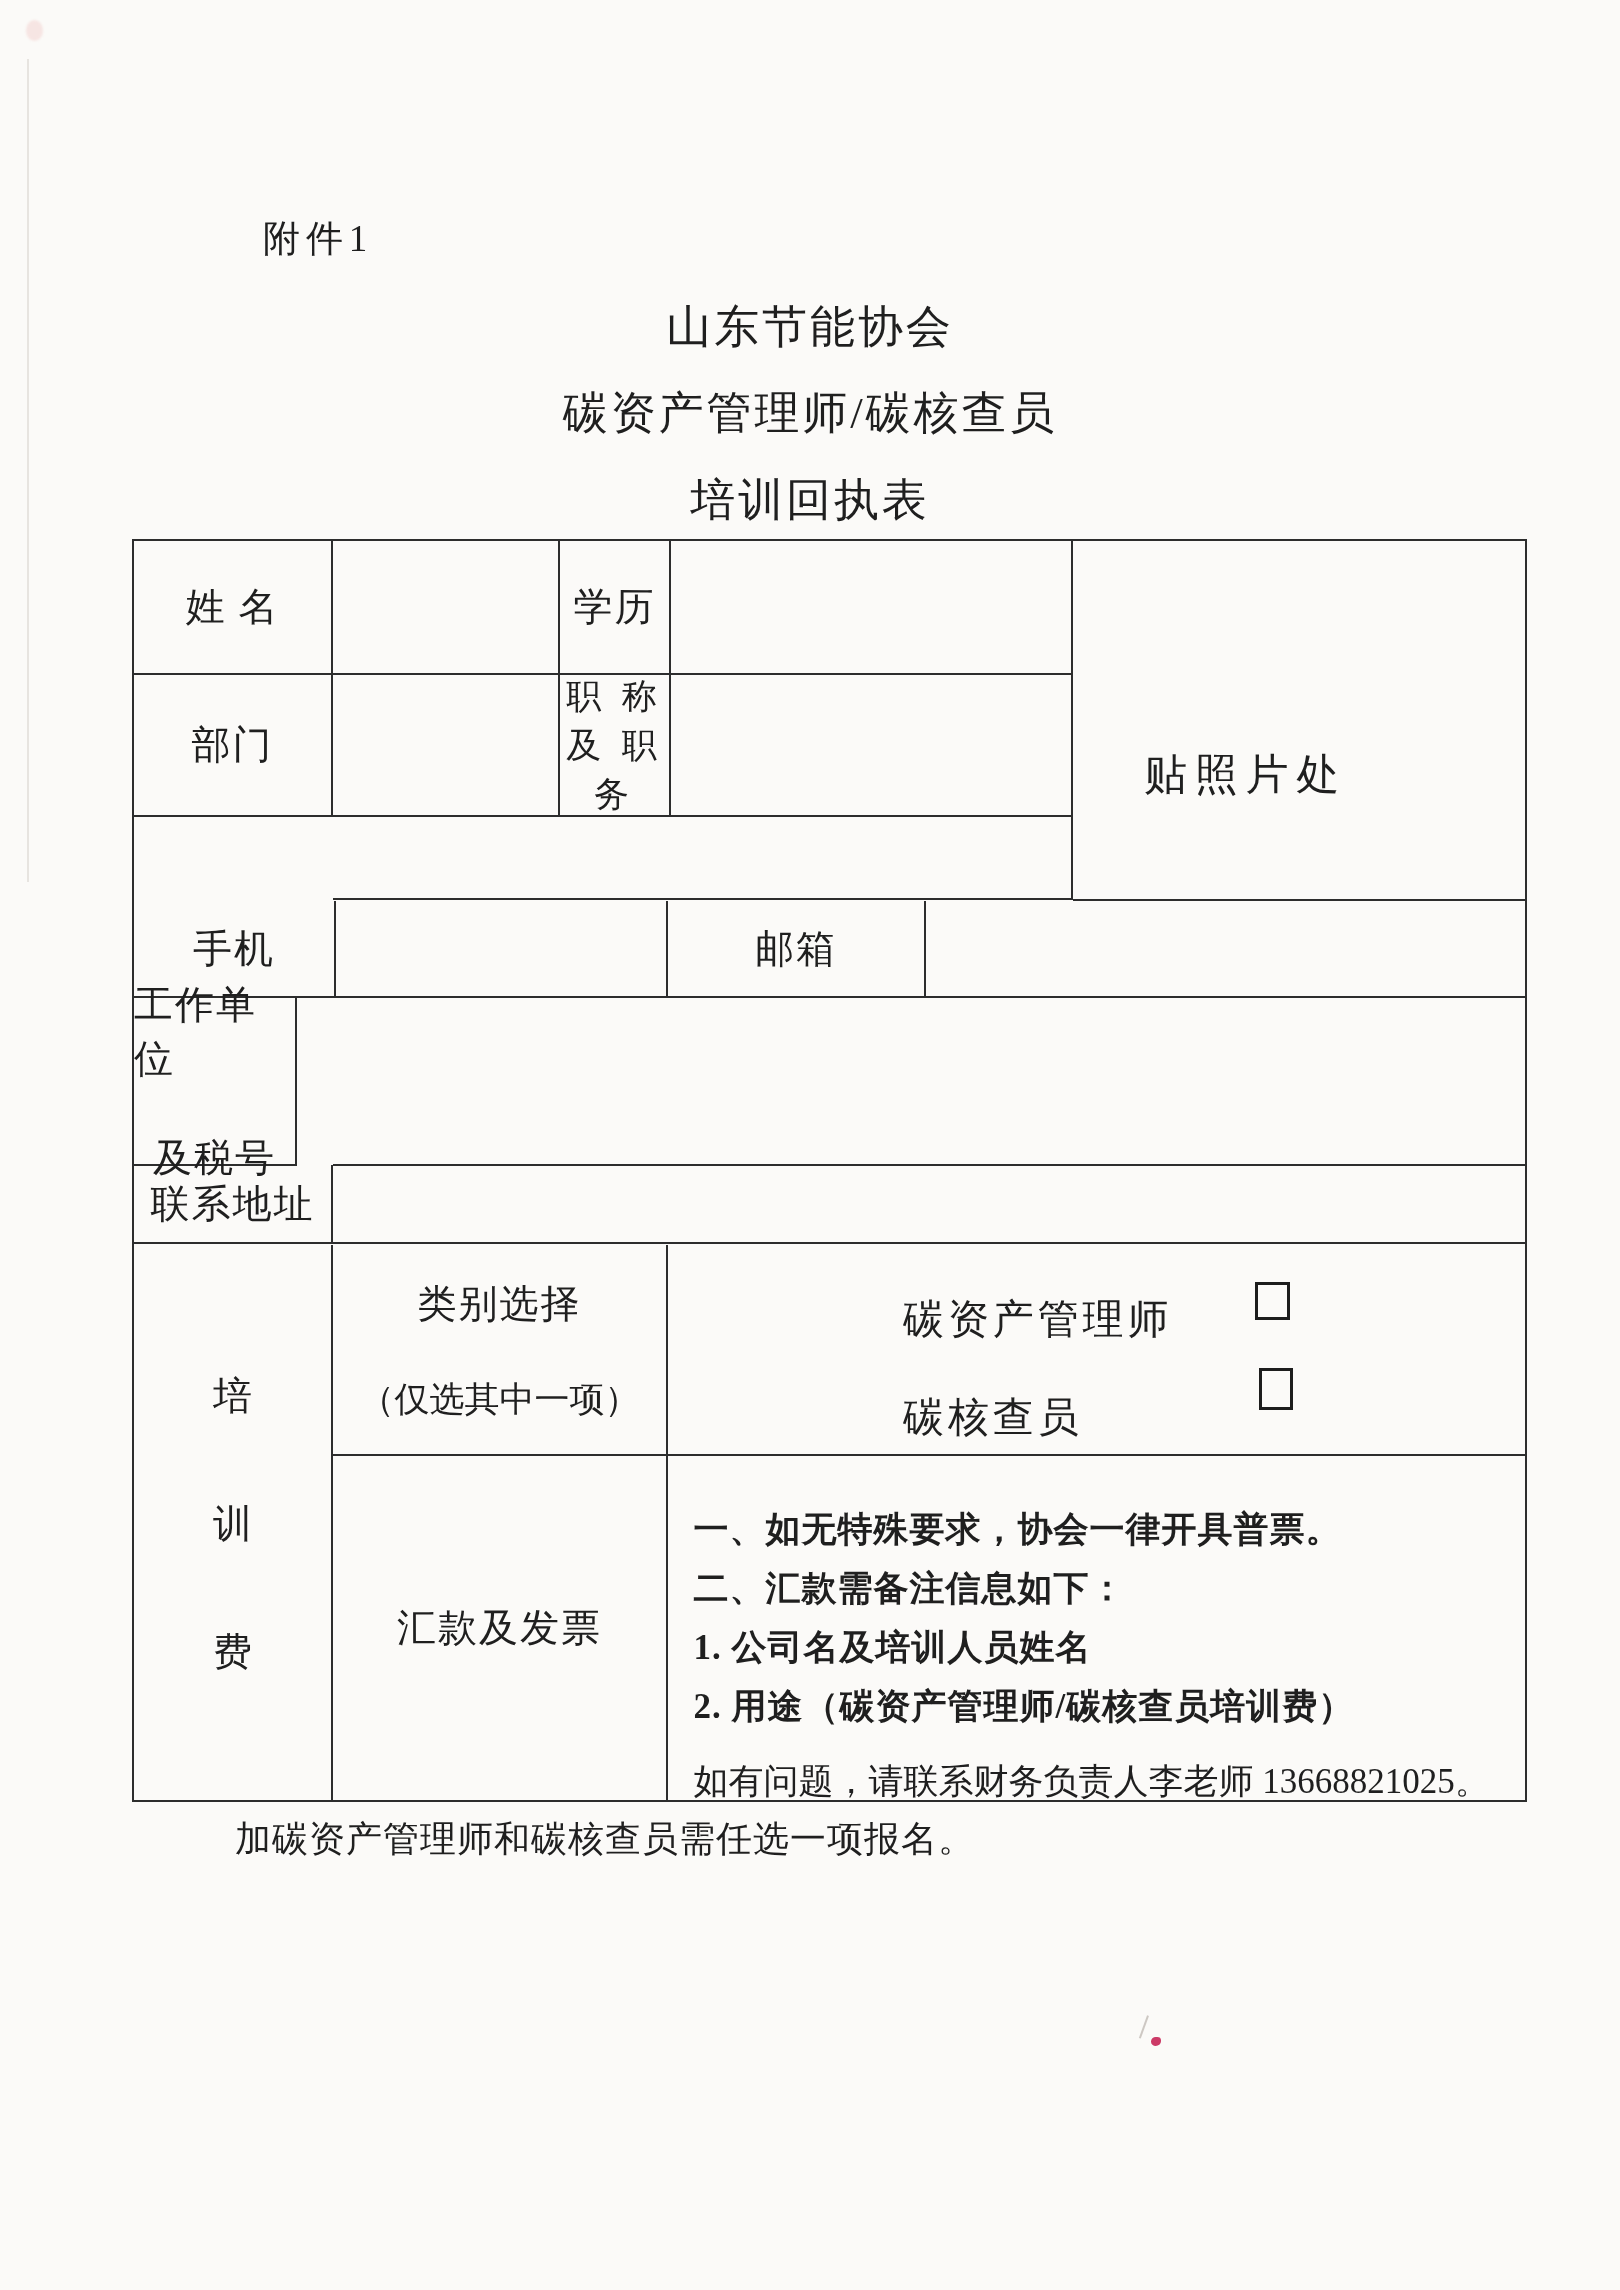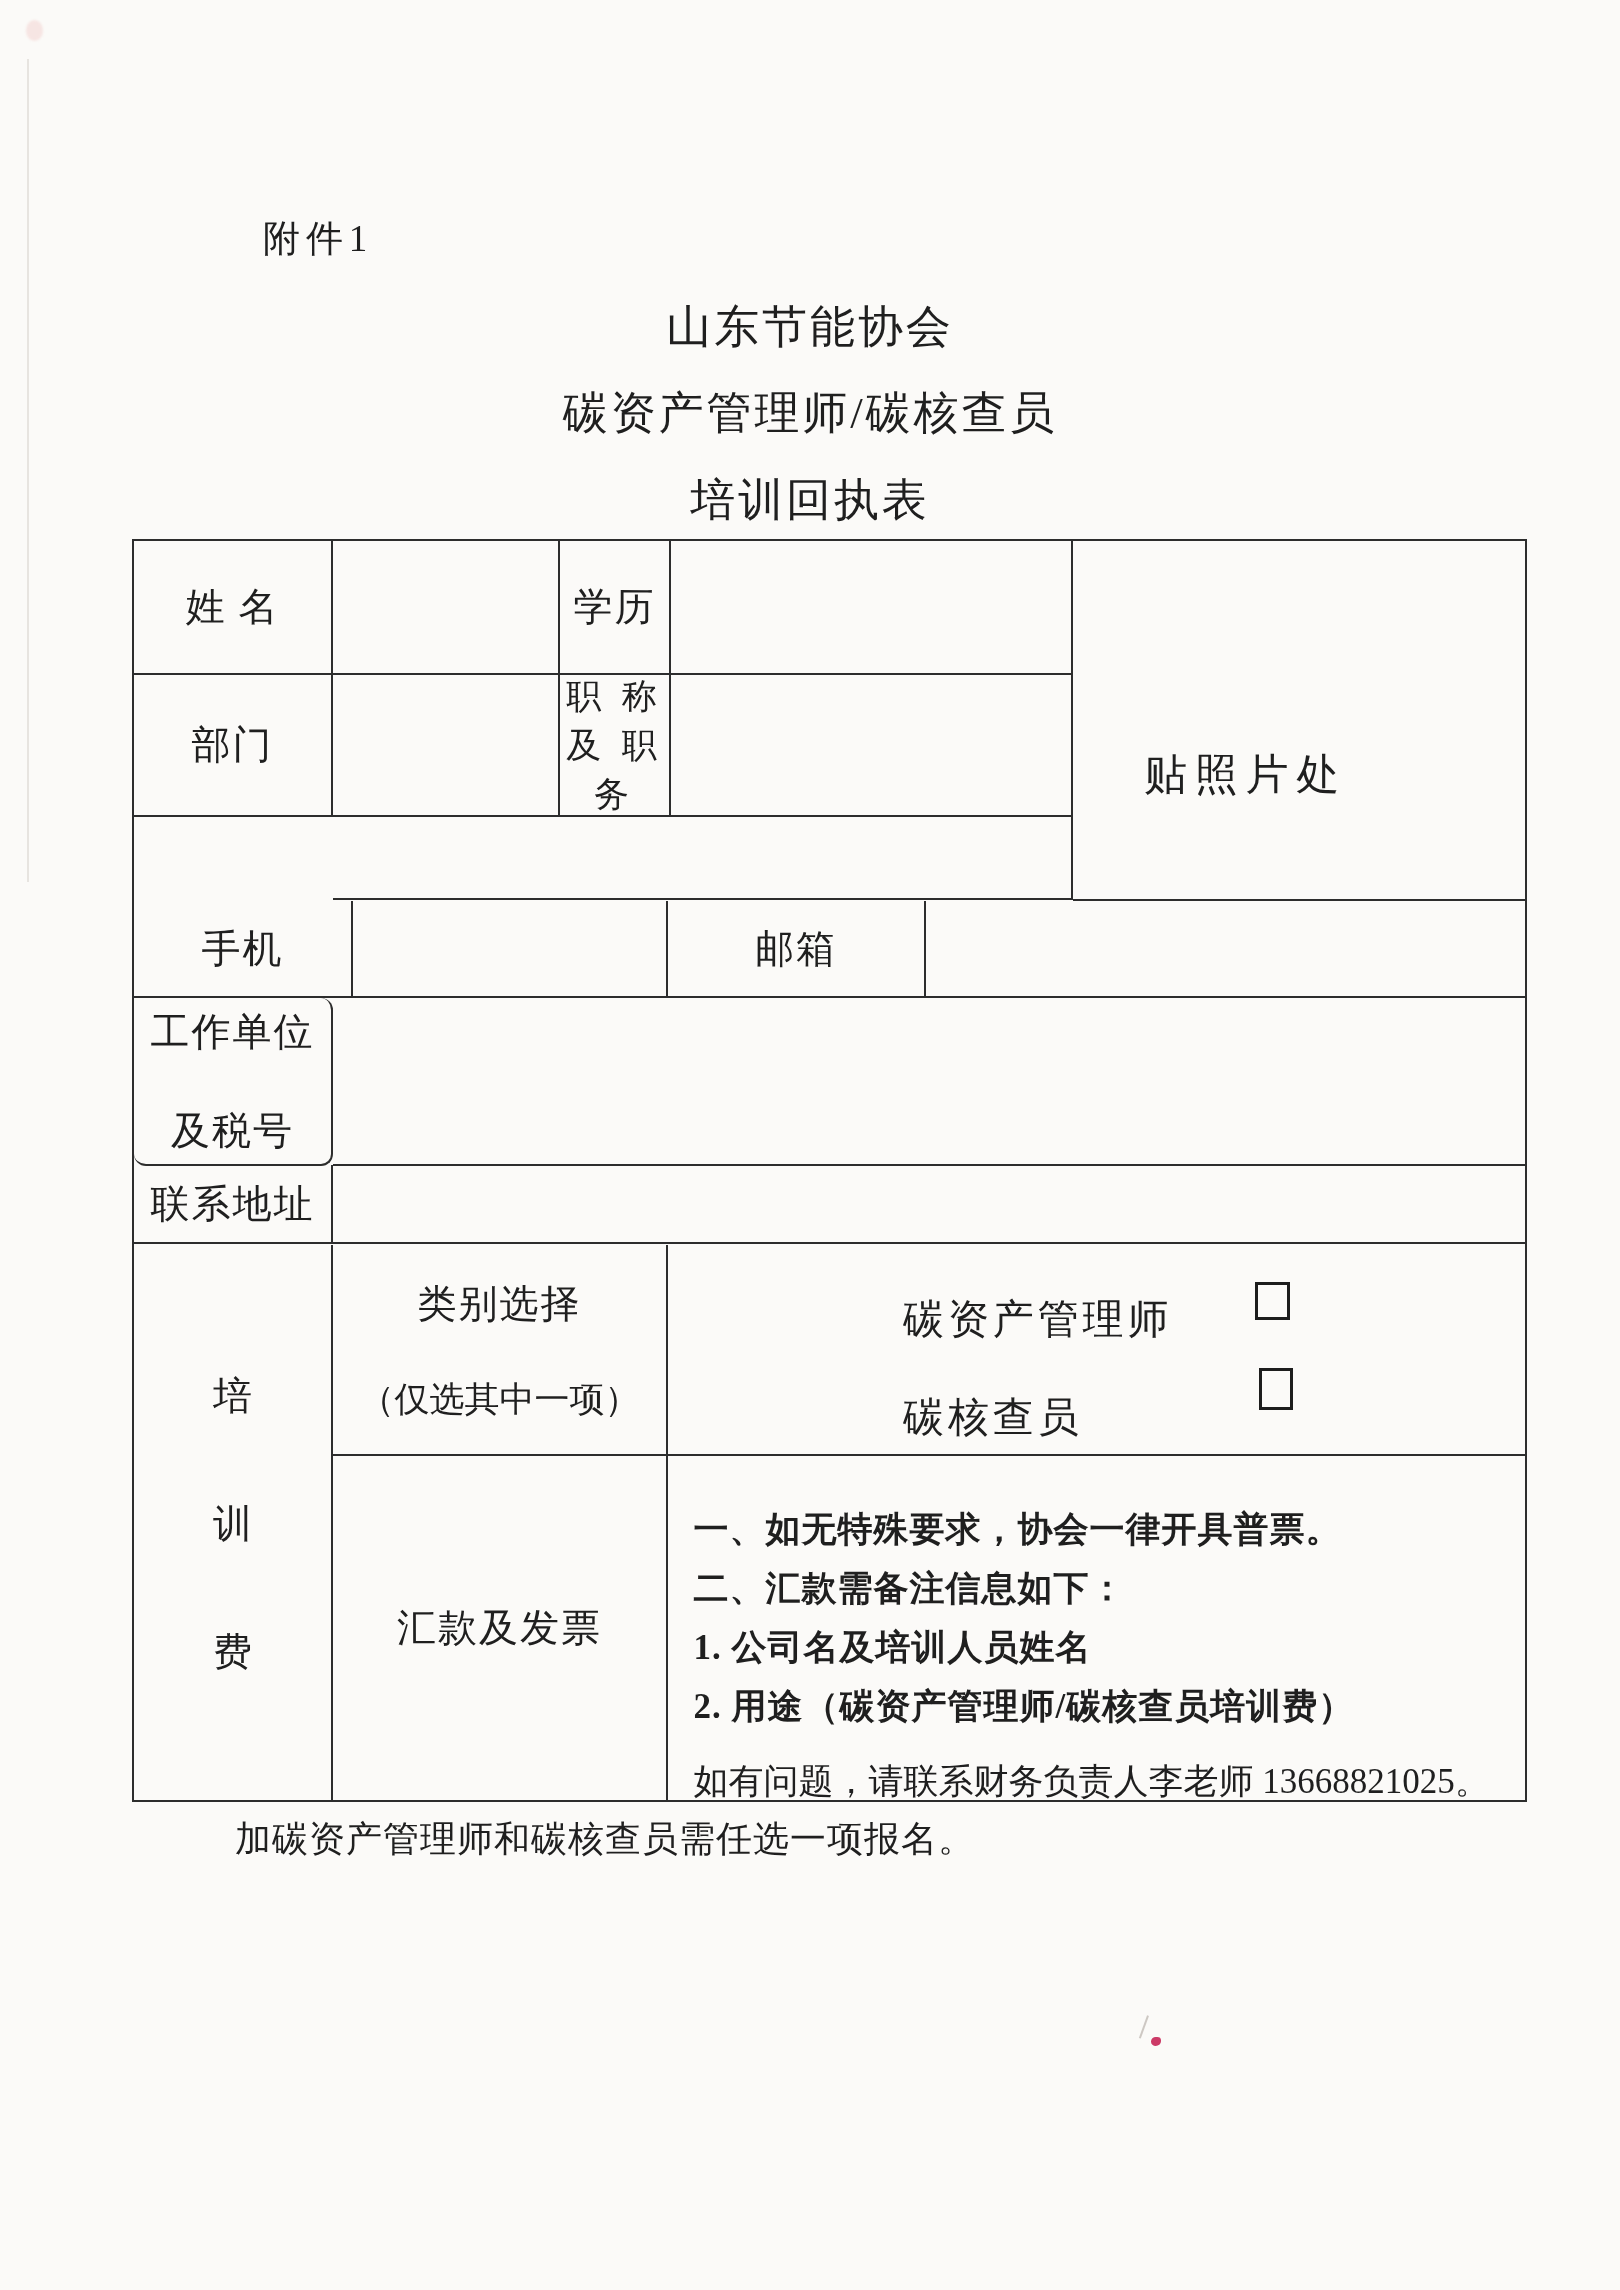--- a/index.html
+++ b/index.html
@@ -96,26 +96,26 @@
       <div>
         <div>职 称</div>
         <div>及 职</div>
         <div>务</div>
       </div>
     </div>
     <div class="cell" style="left:537px;top:134px;width:402px;height:142px;"></div>
 
     <div class="cell" style="left:199px;top:276px;width:740px;height:83px;"></div>
 
-    <div class="cell lbl" style="left:0;top:360px;width:219px;height:97px;">手机</div>
+    <div class="cell lbl" style="left:0;top:360px;width:202px;height:97px;">手机</div>
     <div class="cell" style="left:199px;top:360px;width:335px;height:97px;"></div>
     <div class="cell lbl" style="left:534px;top:360px;width:258px;height:97px;">邮箱</div>
     <div class="cell no-r" style="left:792px;top:360px;width:600px;height:97px;"></div>
 
-    <div class="cell" style="left:0;top:457px;width:199px;height:168px;border-radius:12px;">
+    <div class="cell" style="left:0;top:457px;width:163px;height:168px;">
       <div class="two-line">
         <div class="lbl">工作单位</div>
         <div class="lbl">及税号</div>
       </div>
     </div>
     <div class="cell no-r" style="left:199px;top:457px;width:1193px;height:168px;"></div>
 
     <div class="cell lbl" style="left:0;top:624px;width:199px;height:79px;">联系地址</div>
     <div class="cell no-r" style="left:199px;top:624px;width:1193px;height:79px;"></div>
 

